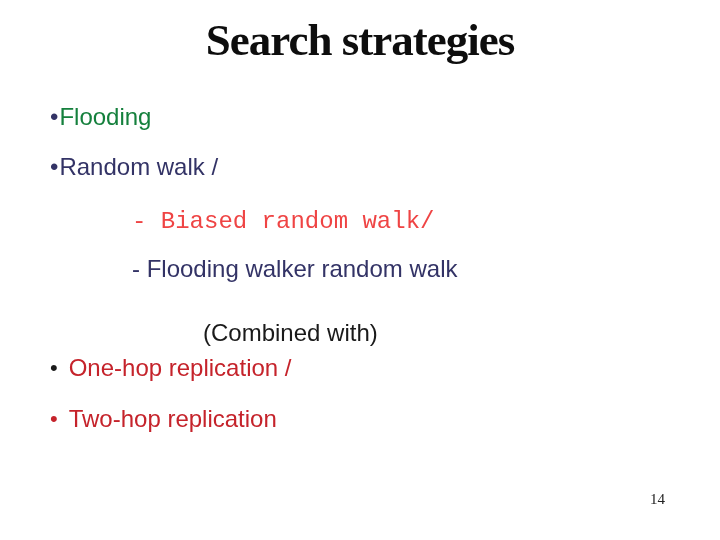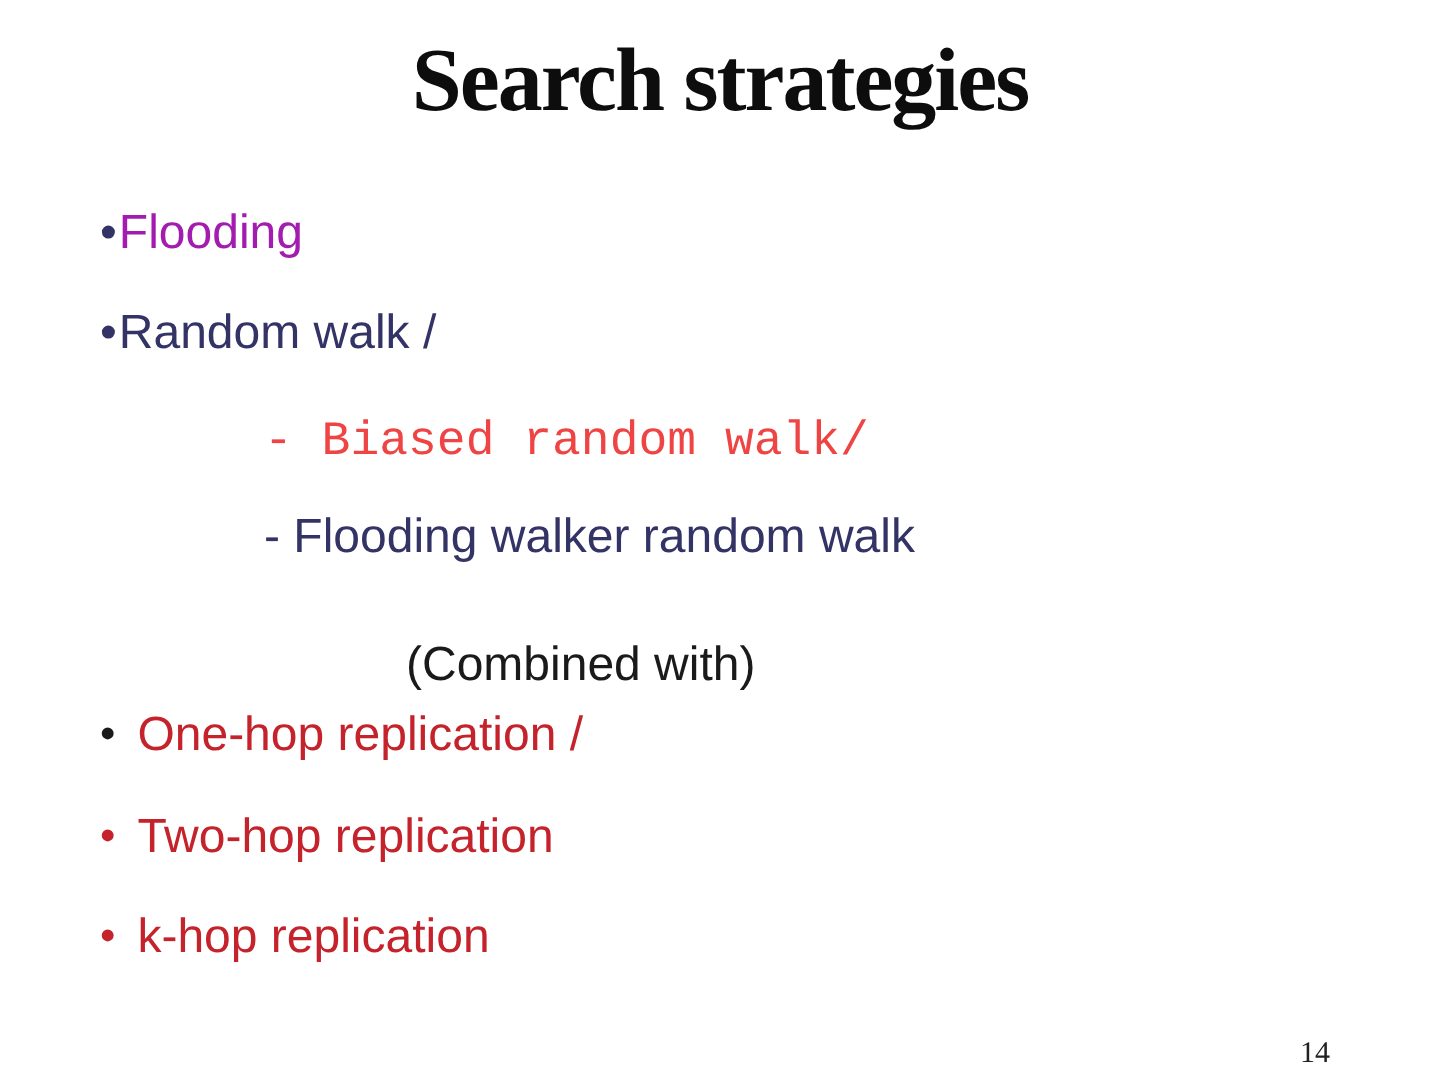--- a/index.html
+++ b/index.html
@@ -58,32 +58,31 @@
   .l-onehop     { left: 50px;  top: 355px; }
   .l-twohop     { left: 50px;  top: 406px; }
   .l-khop       { left: 50px;  top: 456px; }
   .page-number {
     position: absolute;
     left: 650px;
     top: 491px;
     font-family: "Liberation Serif", serif;
     font-size: 15px;
     color: #222222;
-    margin-top: 28px;
   }
 </style>
 </head>
 <body>
 
 <div class="slide">
 
   <h1 class="slide-title">Search strategies</h1>
 
   <div class="line l-flooding">
-    <span class="bullet tight" style="color: rgb(51, 51, 102);">•</span><span style="color: #a21caf;">Flooding</span>
+    <span class="bullet tight" style="color: rgb(51, 51, 102);">•</span><span style="color: #15803d;">Flooding</span>
   </div>
 
   <div class="line l-random">
     <span class="bullet tight" style="color: rgb(51, 51, 102);">•</span><span style="color: rgb(51, 51, 102);">Random walk /</span>
   </div>
 
   <div class="line l-biased">
     <span style="color: #ef4444; font-family: Liberation Mono, monospace;">- Biased random walk/</span>
   </div>
 
@@ -96,19 +95,16 @@
   </div>
 
   <div class="line l-twohop">
     <span class="bullet spaced" style="color: rgb(197, 35, 43);">•</span><span style="color: rgb(197, 35, 43);">Two-hop replication</span>
   </div>
 
   <div class="line l-onehop">
     <span class="bullet spaced" style="color: rgb(26, 26, 26);">•</span><span style="color: rgb(197, 35, 43);">One-hop replication /</span>
   </div>
 
-  <div class="line l-khop">
-    <span class="bullet spaced" style="color: rgb(197, 35, 43);">•</span><span style="color: rgb(197, 35, 43);">k-hop replication</span>
-  </div>
 
   <div class="page-number">14</div>
 
 </div>
 
 </body></html>

